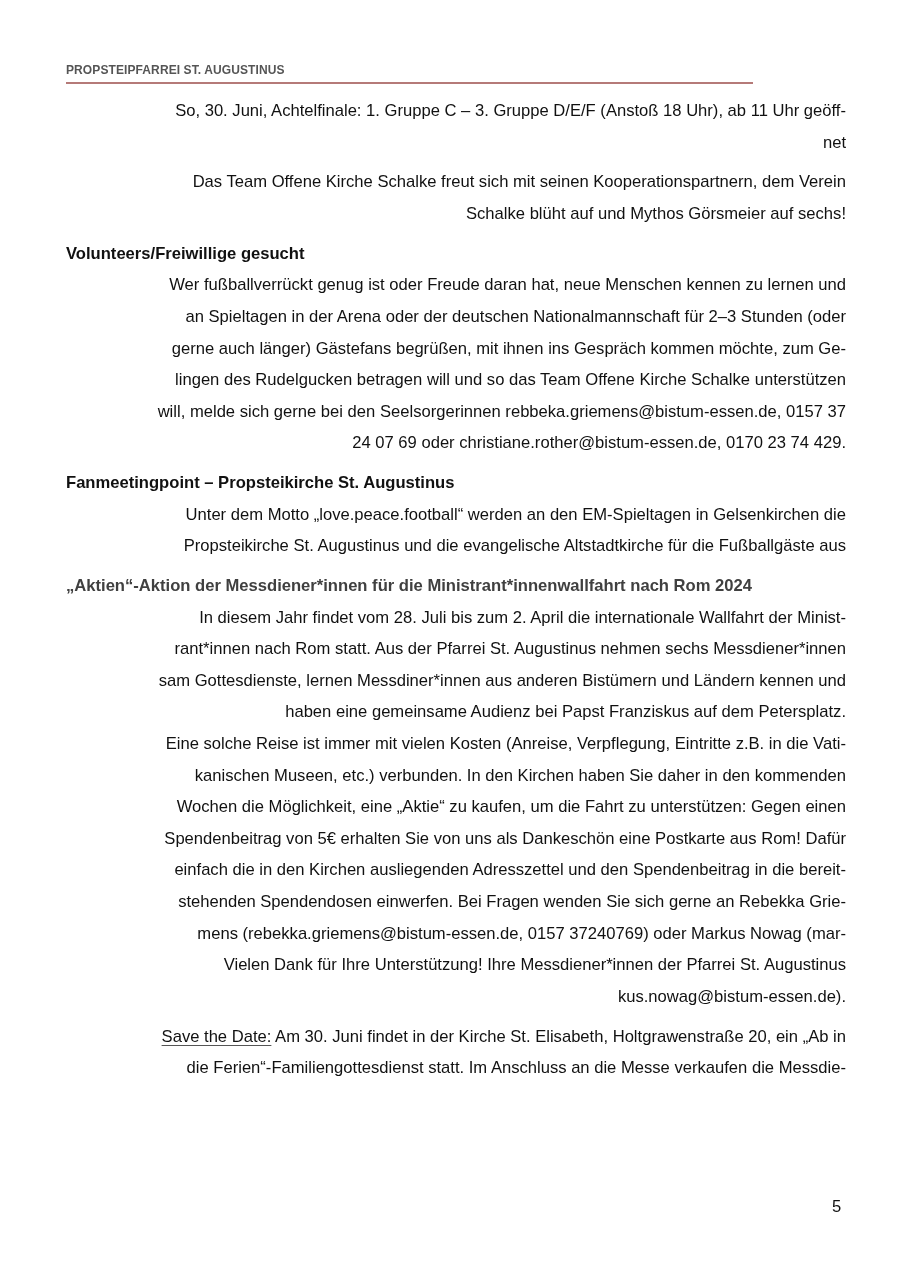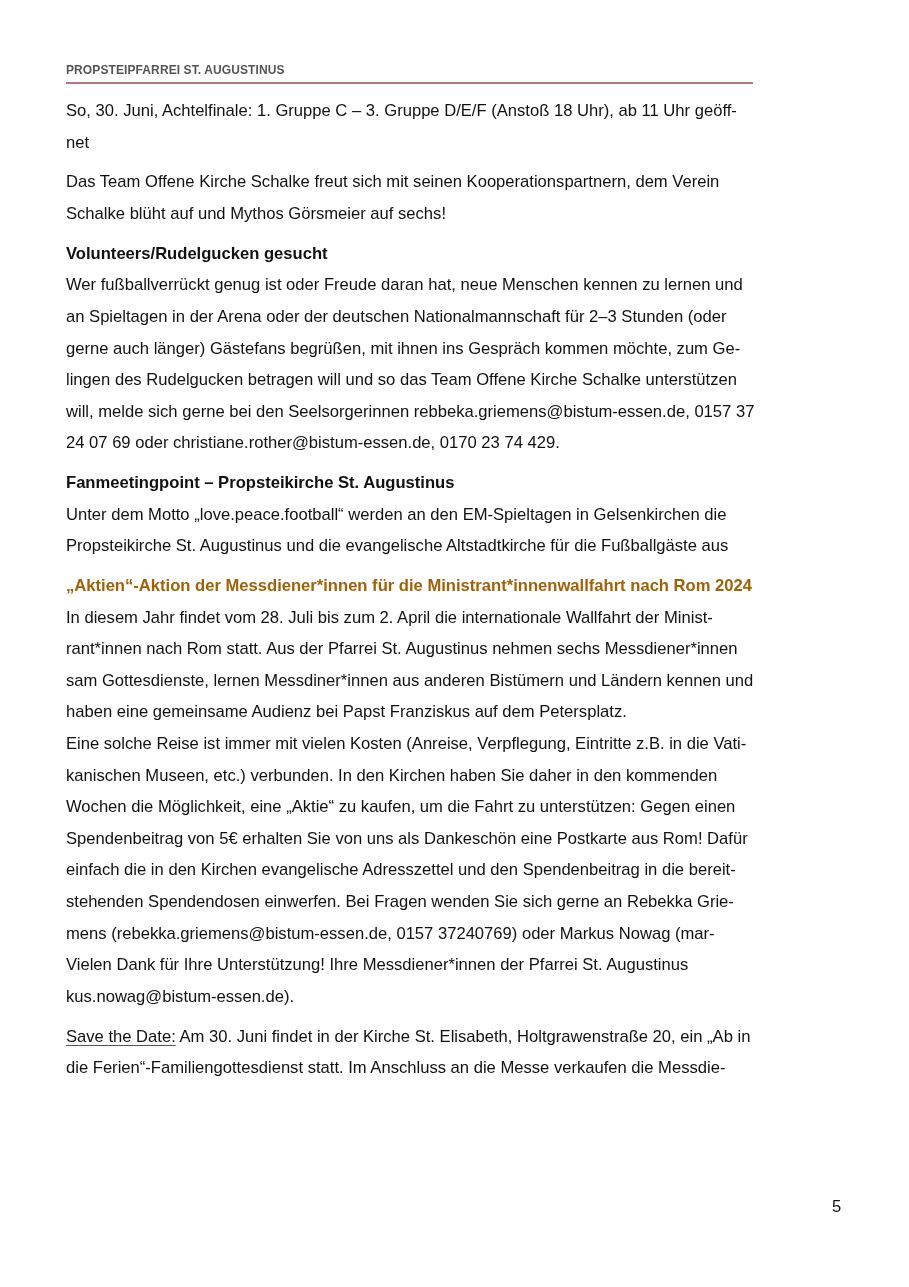--- a/index.html
+++ b/index.html
@@ -43,28 +43,29 @@
       font-size: 16.6px;
       line-height: 31.6px;
       color: #111111;
     }
     .para {
       margin: 0 0 8.2px 0;
     }
     .line {
       display: block;
       white-space: nowrap;
+      text-align: right;
     }
     .heading {
       font-weight: bold;
       display: block;
       white-space: nowrap;
     }
     .heading-red {
-      color: #a16207;
+      color: #404040;
     }
     .underline {
       text-decoration: underline;
       text-decoration-color: #555555;
       text-underline-offset: 3px;
     }
     .page-number {
       position: absolute;
       left: 832px;
       top: 1197px;
@@ -86,21 +87,21 @@
     <span class="line">So, 30. Juni, Achtelfinale: 1. Gruppe C – 3. Gruppe D/E/F (Anstoß 18 Uhr), ab 11 Uhr geöff-</span>
     <span class="line">net</span>
   </div>
 
   <div class="para">
     <span class="line">Das Team Offene Kirche Schalke freut sich mit seinen Kooperationspartnern, dem Verein</span>
     <span class="line">Schalke blüht auf und Mythos Görsmeier auf sechs!</span>
   </div>
 
   <div class="para">
-    <span class="heading">Volunteers/Rudelgucken gesucht</span>
+    <span class="heading">Volunteers/Freiwillige gesucht</span>
     <span class="line">Wer fußballverrückt genug ist oder Freude daran hat, neue Menschen kennen zu lernen und</span>
     <span class="line">an Spieltagen in der Arena oder der deutschen Nationalmannschaft für 2–3 Stunden (oder</span>
     <span class="line">gerne auch länger) Gästefans begrüßen, mit ihnen ins Gespräch kommen möchte, zum Ge-</span>
     <span class="line">lingen des Rudelgucken betragen will und so das Team Offene Kirche Schalke unterstützen</span>
     <span class="line">will, melde sich gerne bei den Seelsorgerinnen rebbeka.griemens@bistum-essen.de, 0157 37</span>
     <span class="line">24 07 69 oder christiane.rother@bistum-essen.de, 0170 23 74 429.</span>
   </div>
 
   <div class="para">
     <span class="heading">Fanmeetingpoint – Propsteikirche St. Augustinus</span>
@@ -111,21 +112,21 @@
   <div class="para">
     <span class="heading heading-red">„Aktien“-Aktion der Messdiener*innen für die Ministrant*innenwallfahrt nach Rom 2024</span>
     <span class="line">In diesem Jahr findet vom 28. Juli bis zum 2. April die internationale Wallfahrt der Minist-</span>
     <span class="line">rant*innen nach Rom statt. Aus der Pfarrei St. Augustinus nehmen sechs Messdiener*innen</span>
     <span class="line">sam Gottesdienste, lernen Messdiner*innen aus anderen Bistümern und Ländern kennen und</span>
     <span class="line">haben eine gemeinsame Audienz bei Papst Franziskus auf dem Petersplatz.</span>
     <span class="line">Eine solche Reise ist immer mit vielen Kosten (Anreise, Verpflegung, Eintritte z.B. in die Vati-</span>
     <span class="line">kanischen Museen, etc.) verbunden. In den Kirchen haben Sie daher in den kommenden</span>
     <span class="line">Wochen die Möglichkeit, eine „Aktie“ zu kaufen, um die Fahrt zu unterstützen: Gegen einen</span>
     <span class="line">Spendenbeitrag von 5€ erhalten Sie von uns als Dankeschön eine Postkarte aus Rom! Dafür</span>
-    <span class="line">einfach die in den Kirchen evangelische Adresszettel und den Spendenbeitrag in die bereit-</span>
+    <span class="line">einfach die in den Kirchen ausliegenden Adresszettel und den Spendenbeitrag in die bereit-</span>
     <span class="line">stehenden Spendendosen einwerfen. Bei Fragen wenden Sie sich gerne an Rebekka Grie-</span>
     <span class="line">mens (rebekka.griemens@bistum-essen.de, 0157 37240769) oder Markus Nowag (mar-</span>
     <span class="line">Vielen Dank für Ihre Unterstützung! Ihre Messdiener*innen der Pfarrei St. Augustinus</span>
     <span class="line">kus.nowag@bistum-essen.de).</span>
   </div>
 
   <div class="para">
     <span class="line"><span class="underline">Save the Date:</span><span> Am 30. Juni findet in der Kirche St. Elisabeth, Holtgrawenstraße 20, ein „Ab in</span></span>
     <span class="line">die Ferien“-Familiengottesdienst statt. Im Anschluss an die Messe verkaufen die Messdie-</span>
   </div>

